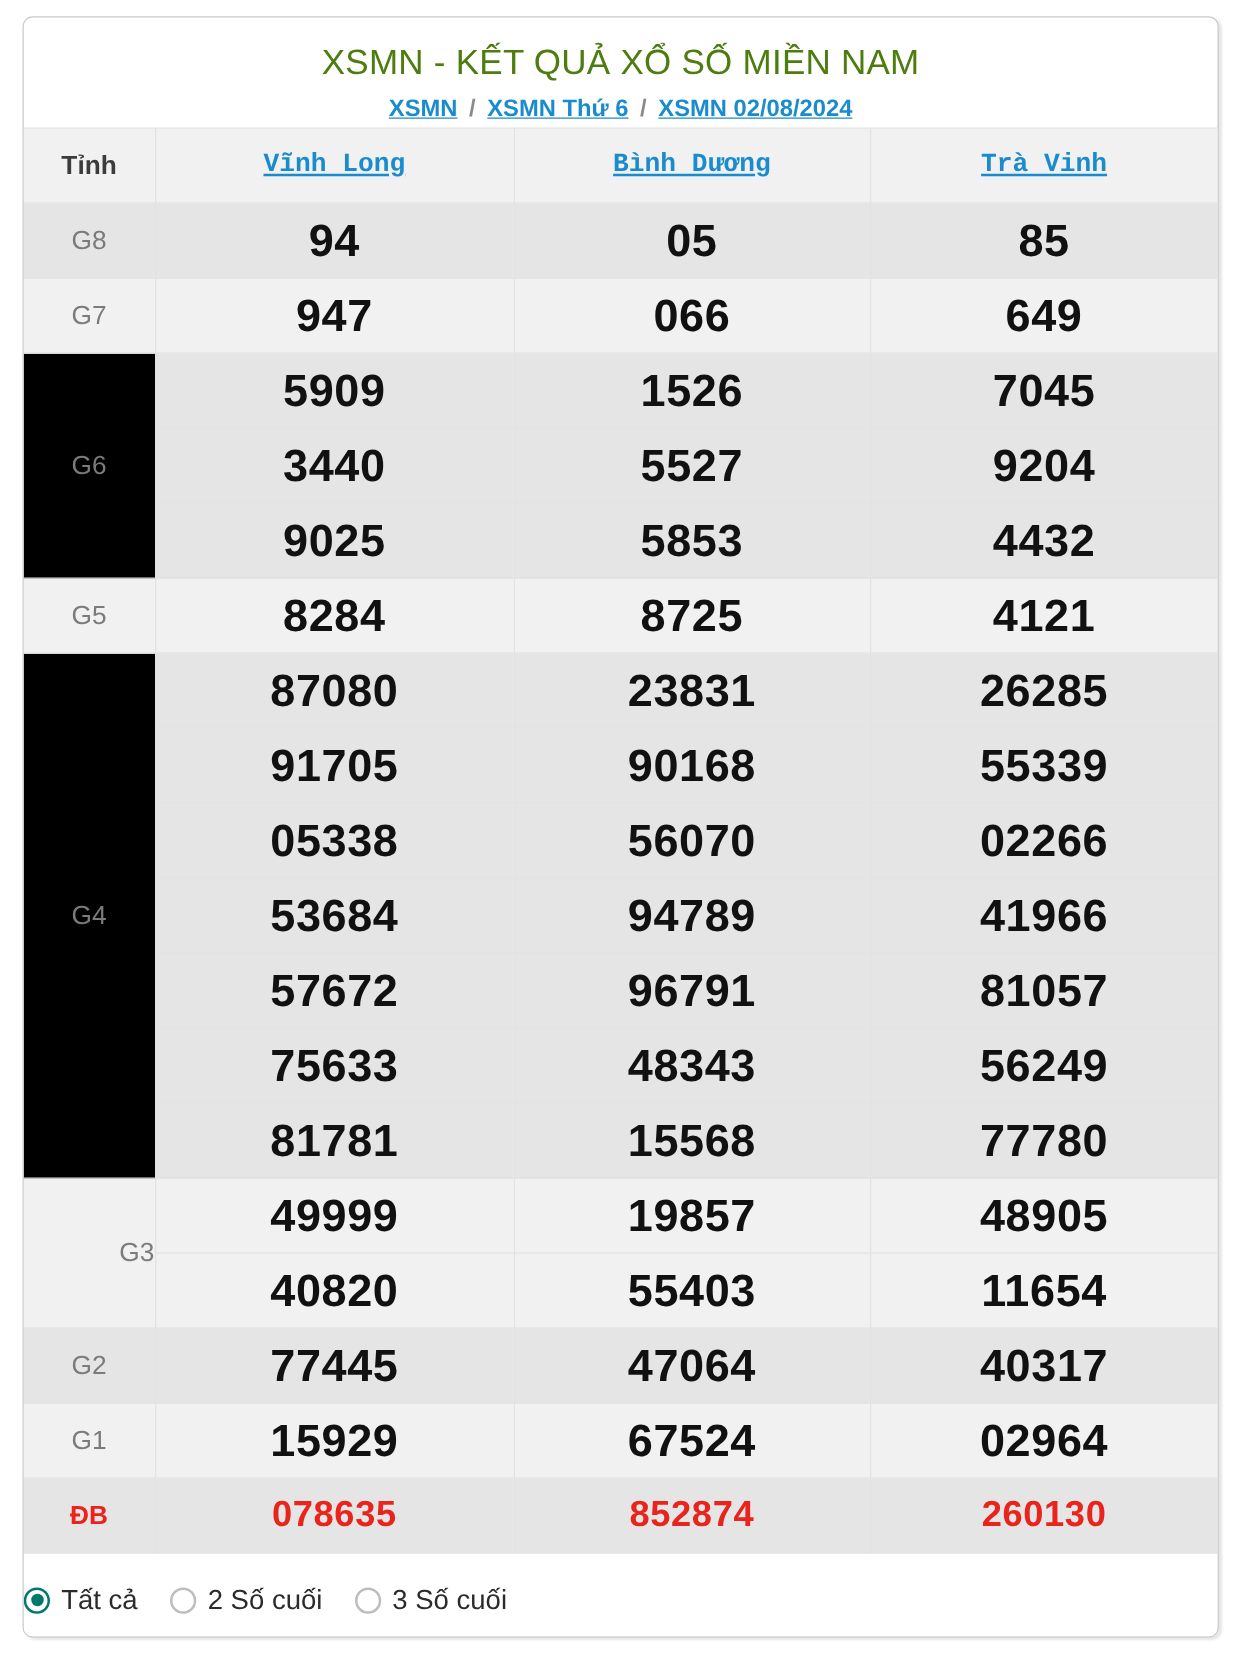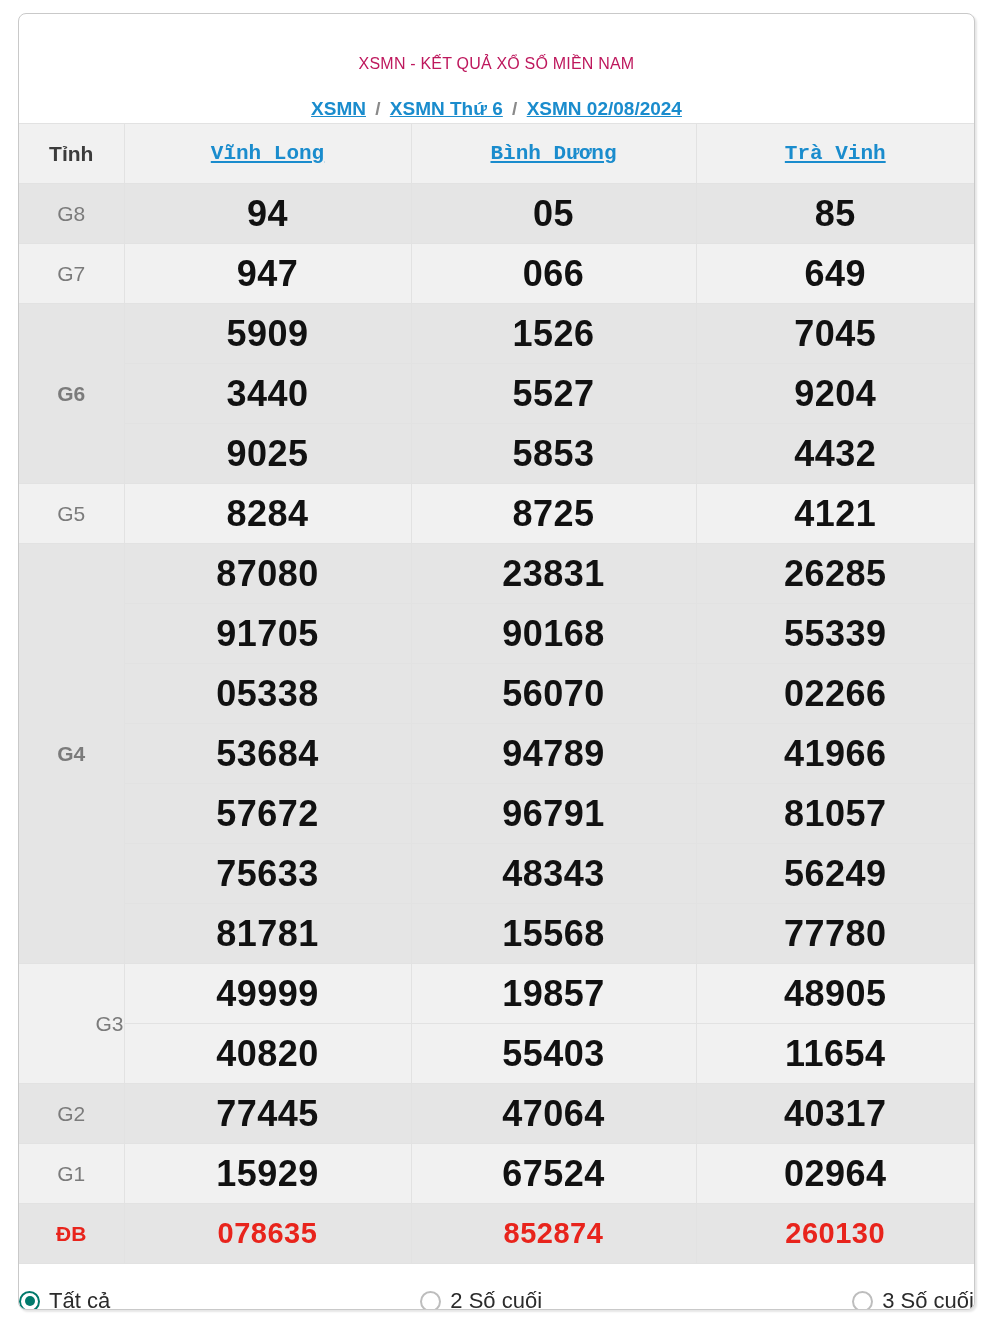--- a/index.html
+++ b/index.html
@@ -30,26 +30,26 @@
     border-radius: 8px;
     box-sizing: border-box;
     box-shadow: 2px 2px 2px rgba(0,0,0,0.10);
     overflow: hidden;
   }
   .header {
     padding-top: 17px;
     text-align: center;
   }
   .title {
-    color: #be185d;
-    font-size: 16px;
+    color: #4d7c0f;
+    font-size: 28px;
     font-weight: 400;
     letter-spacing: 0.2px;
     line-height: 30px;
-    margin: 18px;
+    margin: 4px;
   }
   .breadcrumb {
     margin-top: 11px;
     font-size: 19px;
     font-weight: bold;
     line-height: 24px;
   }
   .crumb {
     color: #1a8ccd;
     text-decoration: underline;
@@ -119,38 +119,39 @@
     color: #111111;
     font-size: 36px;
     font-weight: bold;
     letter-spacing: 0.5px;
   }
 
   tr.band-gray > td { background: #f1f1f1; }
   tr.band-white > td { background: #e5e5e5; }
 
   td.glabel.gray-cell { background: #f1f1f1; text-align: right; }
-  td.glabel.white-cell { background: #e5e5e5; font-weight: bold; }
+  td.glabel.white-cell { background: #000000; }
 
   tr.db-row td.glabel {
     color: #e8241c;
     font-weight: bold;
     font-size: 21px;
   }
   tr.db-row td.num {
     color: #e8241c;
     font-size: 29px;
     font-weight: bold;
   }
 
   .filter-bar {
     height: 74px;
     display: flex;
     align-items: center;
-    justify-content: space-between;
+    justify-content: flex-start;
+    gap: 26px;
     background: #ffffff;
   }
   .radio-opt {
     display: flex;
     align-items: center;
     gap: 9px;
     cursor: pointer;
     font-size: 22px;
     color: #2b2b2b;
     line-height: 26px;

